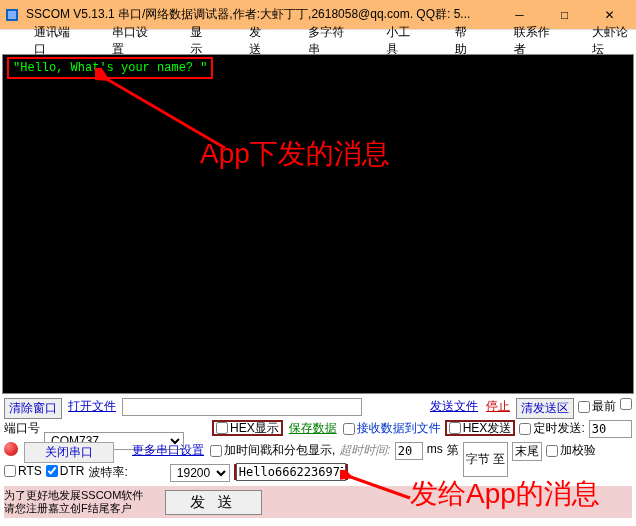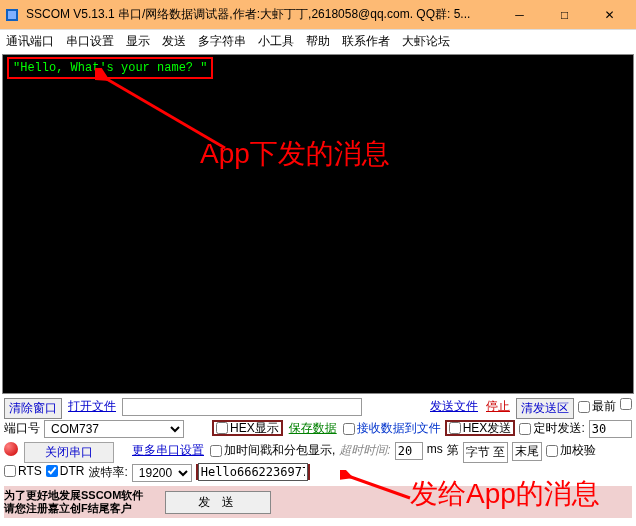--- a/index.html
+++ b/index.html
@@ -2,40 +2,40 @@
 <html><head>
 <meta charset="utf-8">
 <style>
 * { box-sizing: border-box; margin: 0; padding: 0; }
 body { font-family: "Microsoft YaHei", SimSun, Arial, sans-serif; font-size: 12px; background: #fff; width: 636px; height: 526px; overflow: hidden; position: relative; }
 .titlebar { height: 30px; background: #fdba74; border-bottom: 1px solid #ddd; display: flex; align-items: center; padding: 0 4px; }
 .titlebar .icon { width: 16px; height: 16px; margin-right: 6px; }
 .titlebar .title { flex: 1; font-size: 12px; color: #000; }
 .titlebar .winbtn { width: 45px; height: 30px; display: flex; align-items: center; justify-content: center; cursor: pointer; color: #000; }
 .menubar { height: 22px; display: flex; align-items: center; padding: 0 6px; gap: 12px; font-size: 12px; color: #000; }
-.menubar span { cursor: pointer; }
+.menubar span { cursor: pointer; margin-left: 28px; }
 .terminal { height: 340px; background: #000; border: 1px solid #888; margin: 2px; position: relative; font-family: "Courier New", monospace; font-size: 12px; color: #0f0; padding: 2px 4px; overflow: hidden; }
 .terminal .msgline { border: 2px solid #ff0000; display: inline-block; padding: 2px 4px; color: #0f0; }
 .controls { padding: 2px 4px; font-size: 12px; }
 .row { display: flex; align-items: flex-start; height: 22px; gap: 4px; white-space: nowrap; }
 .btnlink { color: #0000cc; text-decoration: underline; cursor: pointer; padding: 0 2px; }
 .greenbtn { color: #008000; text-decoration: underline; cursor: pointer; padding: 0 2px; }
 .stopbtn { color: #cc0000; text-decoration: underline; cursor: pointer; padding: 0 2px; }
 input[type=text] { border: 1px solid #999; font-size: 12px; padding: 1px 2px; font-family: SimSun, monospace; }
 select { border: 1px solid #999; font-size: 12px; padding: 0 2px; background: #fff; }
 .chk { display: inline-flex; align-items: center; gap: 2px; }
 .chk input { width: 12px; height: 12px; }
 .redbox { border: 2px solid #7f1d1d; padding: 0 2px; display: inline-flex; align-items: center; height: 16px; }
 .bluetxt { color: #0033cc; }
 .annot1 { position: absolute; left: 200px; top: 135px; font-size: 28px; color: #ff0000; font-family: "Microsoft YaHei", sans-serif; font-weight: 500; }
 .annot2 { position: absolute; left: 410px; top: 475px; font-size: 28px; color: #ff0000; font-family: "Microsoft YaHei", sans-serif; font-weight: 500; }
 .arrow1 { position: absolute; left: 95px; top: 68px; pointer-events: none; }
 .arrow2 { position: absolute; left: 340px; top: 470px; pointer-events: none; }
 .closebtn { width: 14px; height: 14px; border-radius: 50%; background: radial-gradient(circle at 30% 30%, #ff8080, #cc0000); display: inline-block; margin-right: 2px; cursor: pointer; }
-.sendbigbtn { border: 1px solid #888; background: #efefef; padding: 2px 32px; cursor: pointer; font-size: 12px; letter-spacing: 4px; }
+.sendbigbtn { border: 1px solid #888; background: #efefef; padding: 2px 24px; cursor: pointer; font-size: 15px; letter-spacing: 4px; }
 .footer-red { background: #f0d0d0; }
 </style>
 </head>
 <body>
 
 <div class="titlebar">
   <svg class="icon" viewBox="0 0 16 16">
       <rect x="2" y="2" width="12" height="12" fill="#1060c0"></rect>
       <rect x="4" y="4" width="8" height="8" fill="#80b0ff"></rect>
     </svg>
@@ -95,21 +95,21 @@
         <input type="checkbox" style="">
         <span>最前</span>
       </label>
     <label class="chk" style="overflow:hidden;">
         <input type="checkbox" style="">
       </label>
   </div>
 
   <div class="row">
     <span>端口号</span>
-    <select style="width:140px;"><option>COM737</option></select>
+    <select style="width:140px;margin-top:12px;"><option>COM737</option></select>
     <span style="width:20px;"></span>
     <span class="redbox">
       <label class="chk">
           <input type="checkbox" style="">
           <span>HEX显示</span>
         </label>
     </span>
     <span class="greenbtn">保存数据</span>
     <label class="chk">
         <input type="checkbox" style="">
@@ -134,46 +134,46 @@
     <span style="width:8px;"></span>
     <span class="btnlink">更多串口设置</span>
     <label class="chk">
         <input type="checkbox" style="">
         <span>加时间戳和分包显示,</span>
       </label>
     <span style="color:#888;font-style:italic;">超时时间:</span>
     <input type="text" style="width: 28px;" value="20">
     <span>ms</span>
     <span>第</span>
-    <span style="border:1px solid #999;padding:1px 2px;">字节 至</span>
+    <span style="border:1px solid #999;padding:8px 2px;">字节 至</span>
     <span style="border:1px solid #999;padding:0 2px;">末尾</span>
     <label class="chk">
         <input type="checkbox" style="">
         <span>加校验</span>
       </label>
   </div>
 
   <div class="row">
     <label class="chk">
         <input type="checkbox" style="">
         <span>RTS</span>
       </label>
     <label class="chk">
         <input type="checkbox" checked="" style="">
         <span>DTR</span>
       </label>
     <span>波特率:</span>
-    <select style="width:60px;"><option>19200</option></select>
+    <select style="width:60px;margin-left:38px;"><option>19200</option></select>
     <span class="redbox" style="padding:0;flex:0 0 auto;">
       <input type="text" style="width: 110px; border: 1px solid rgb(85, 85, 85);" value="Hello666223697788">
     </span>
   </div>
 
   <div class="row footer-red" style="height:32px; align-items:center;">
-    <div style="display:flex;flex-direction:column;font-size:11px;line-height:13px;font-weight:bold;">
+    <div style="display:flex;flex-direction:column;font-size:11px;line-height:13px;">
       <span>为了更好地发展SSCOM软件</span>
       <span>请您注册嘉立创F结尾客户</span>
     </div>
     <span style="width:14px;"></span>
     <button class="sendbigbtn">发 送</button>
   </div>
 
 </div>
 
 </body></html>

